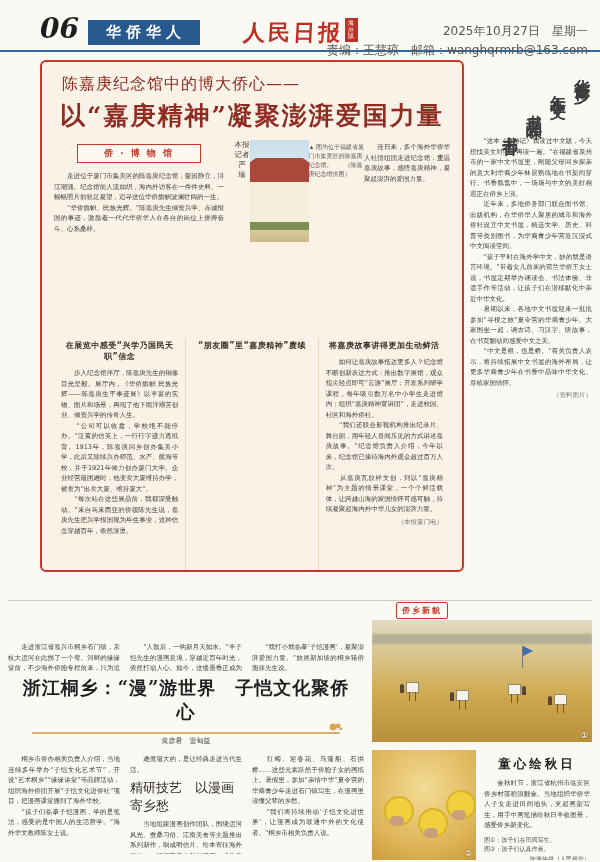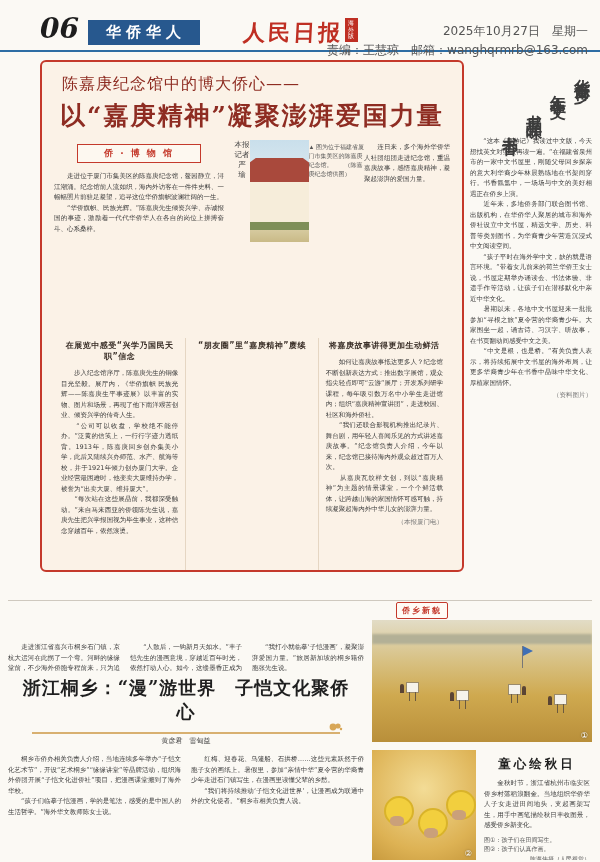--- a/index.html
+++ b/index.html
@@ -185,20 +185,25 @@
           <circle cx="5" cy="5" r="3.4" fill="#d8a757"></circle>
             <circle cx="10" cy="4" r="2.6" fill="#d8a757"></circle>
           <path d="M12 6 Q15 5 14 8 Q11 9 12 6Z" fill="#d8a757"></path>
         </svg>
       </div>
       <div id="bbyline">黄彦君　雷甸益</div>
     </div>
     <div class="brow" id="blower">
       <div class="bcol bodytxt just prewrap">　　桐乡市侨办相关负责人介绍，当地连续多年举办“子恺文化艺术节”，开设“艺术桐乡”“缘缘讲堂”等品牌活动，组织海外侨团开展“子恺文化进侨社”项目，把漫画课堂搬到了海外华校。
 　　“孩子们临摹子恺漫画，学的是笔法，感受的是中国人的生活哲学。”海外华文教师陈女士说。</div>
+      <div class="bcol">
+        <div class="bodytxt just prewrap">　　难度最大的，是让经典走进当代生活。</div>
+        <div class="subhead">精研技艺　以漫画寄乡愁</div>
+        <div class="bodytxt just prewrap">　　当地组建漫画创作团队，围绕运河风光、蚕桑习俗、江南美食等主题推出系列新作，制成明信片、绘本寄往海外侨社。一幅幅带着乡愁的漫画，成为侨胞案头最温暖的风景。</div>
+      </div>
       <div class="bcol bodytxt just prewrap">　　红梅、迎春花、乌篷船、石拱桥……这些元素跃然于侨胞子女的画纸上。暑假里，参加“亲情中华”夏令营的华裔青少年走进石门镇写生，在漫画里读懂父辈的乡愁。
 　　“我们将持续推动‘子恺文化进世界’，让漫画成为联通中外的文化使者。”桐乡市相关负责人说。</div>
     </div>
   </div>
 
   <div id="pkg">
     <div id="seal">侨乡新貌</div>
 
     <div id="photo2">
       <div class="treeline"></div>

